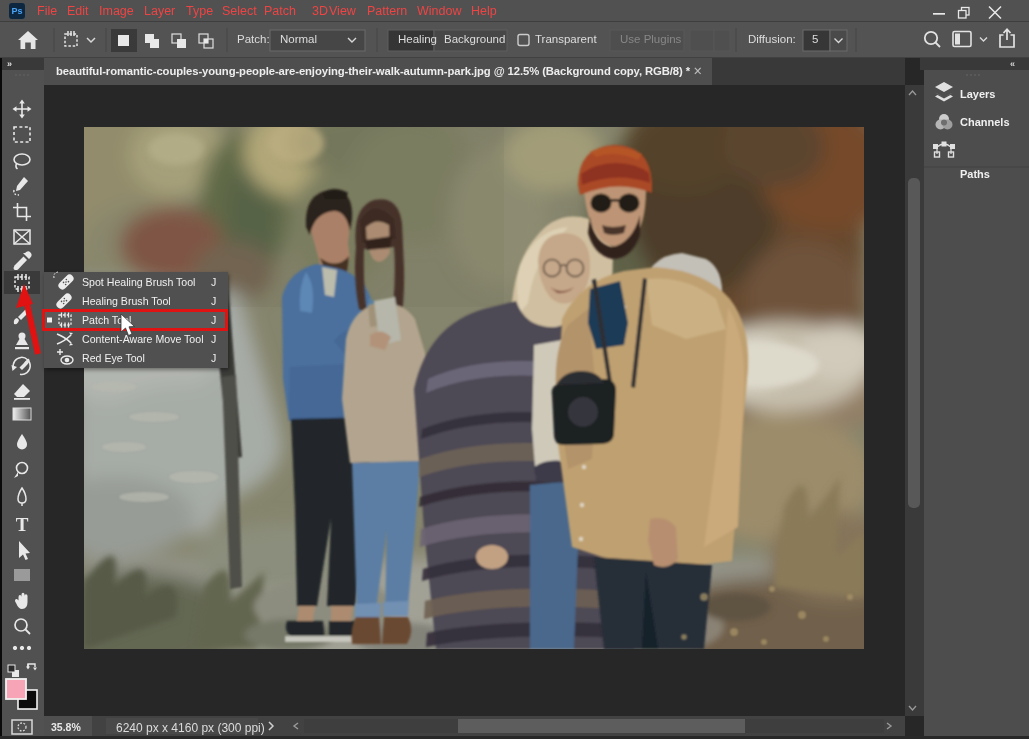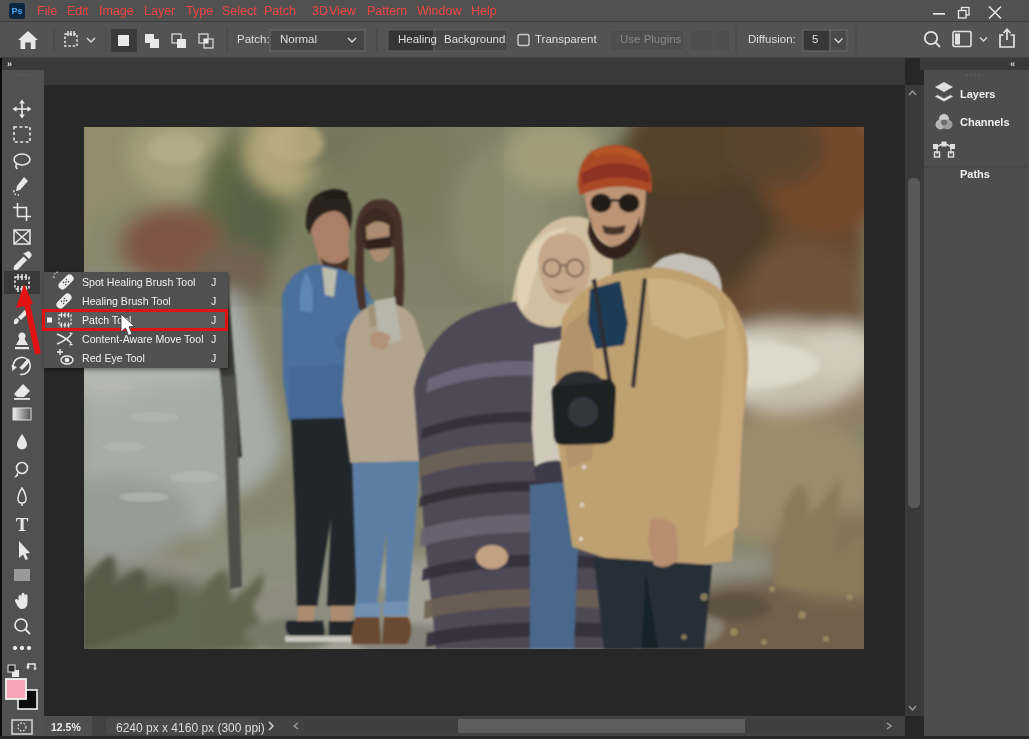--- a/index.html
+++ b/index.html
@@ -353,20 +353,21 @@
   </svg>
   <span class="optlabel" style="left:237px; top:33px;">Patch:</span>
   <span class="optlabel" style="left:280px; top:33px;">Normal</span>
   <span class="optlabel" style="left:398px; top:33px;">Healing</span>
   <span class="optlabel" style="left:444px; top:33px;">Background</span>
   <span class="optlabel" style="left:535px; top:33px;">Transparent</span>
   <span class="optlabel" style="left:620px; top:33px; color:#878787;">Use Plugins</span>
   <span class="optlabel" style="left:748px; top:33px;">Diffusion:</span>
   <span class="optlabel" style="left:812px; top:33px;">5</span>
   <div class="abs" id="tabbar"></div>
+  <div class="abs" id="tab">beautiful-romantic-couples-young-people-are-enjoying-their-walk-autumn-park.jpg @ 12.5% (Background copy, RGB/8) * <span style="color:#bbbbbb;font-weight:normal;">✕</span></div>
   <span class="abs" style="left:7px; top:59px; color:#e0e0e0; font-size:9px; font-weight:bold; letter-spacing:-1px;">»</span>
   <div class="abs" id="toolbar"></div>
   <div class="abs" style="left:0; top:58px; width:2px; height:681px; background:#0a0a0a;"></div>
   <svg class="abs" style="left:0px; top:70px;" width="44" height="669" viewBox="0 0 44 669">
 
     <g fill="#5e5e5e">
       <circle cx="16" cy="5" r="1"></circle>
         <circle cx="20" cy="5" r="1"></circle>
         <circle cx="24" cy="5" r="1"></circle>
         <circle cx="28" cy="5" r="1"></circle>
@@ -532,21 +533,21 @@
         <rect x="4.5" y="2" width="5" height="5"></rect>
       </g>
     </g>
     <line x1="0" y1="97" x2="109" y2="97" stroke="#434343"></line>
   </svg>
   <span class="pitem" style="left:960px; top:88px;">Layers</span>
   <span class="pitem" style="left:960px; top:116px;">Channels</span>
   <span class="pitem" style="left:960px; top:144px;margin-top:24px;">Paths</span>
   <div class="abs" id="statusbar"></div>
   <div class="abs" style="left:44px; top:716px; width:48px; height:20px; background:#4f4f4f;"></div>
-  <span class="abs" style="left:51px; top:721px; color:#e8e8e8; font-size:10.5px; font-weight:bold;">12.5%</span>
+  <span class="abs" style="left:51px; top:721px; color:#e8e8e8; font-size:10.5px; font-weight:bold;">35.8%</span>
   <div class="abs" style="left:106px; top:718px; width:152px; height:16px; background:#494949;"></div>
   <span class="abs" style="left:116px; top:721px; color:#dcdcdc; font-size:12px;">6240 px x 4160 px (300 ppi)</span>
   <svg class="abs" style="left:260px; top:716px;" width="645" height="20" viewBox="0 0 645 20">
     <path d="M9 6 L13 10 L9 14" stroke="#cfcfcf" stroke-width="1.5" fill="none"></path>
     <path d="M38 7 L34 10 L38 13" stroke="#9a9a9a" stroke-width="1.4" fill="none"></path>
     <rect x="44" y="3" width="580" height="14" fill="#3e3e3e"></rect>
     <rect x="198" y="3" width="287" height="14" fill="#5d5d5d"></rect>
     <path d="M627 7 L631 10 L627 13" stroke="#9a9a9a" stroke-width="1.4" fill="none"></path>
   </svg>
   <svg class="abs" style="left:905px; top:85px;" width="15" height="631" viewBox="0 0 15 631">

